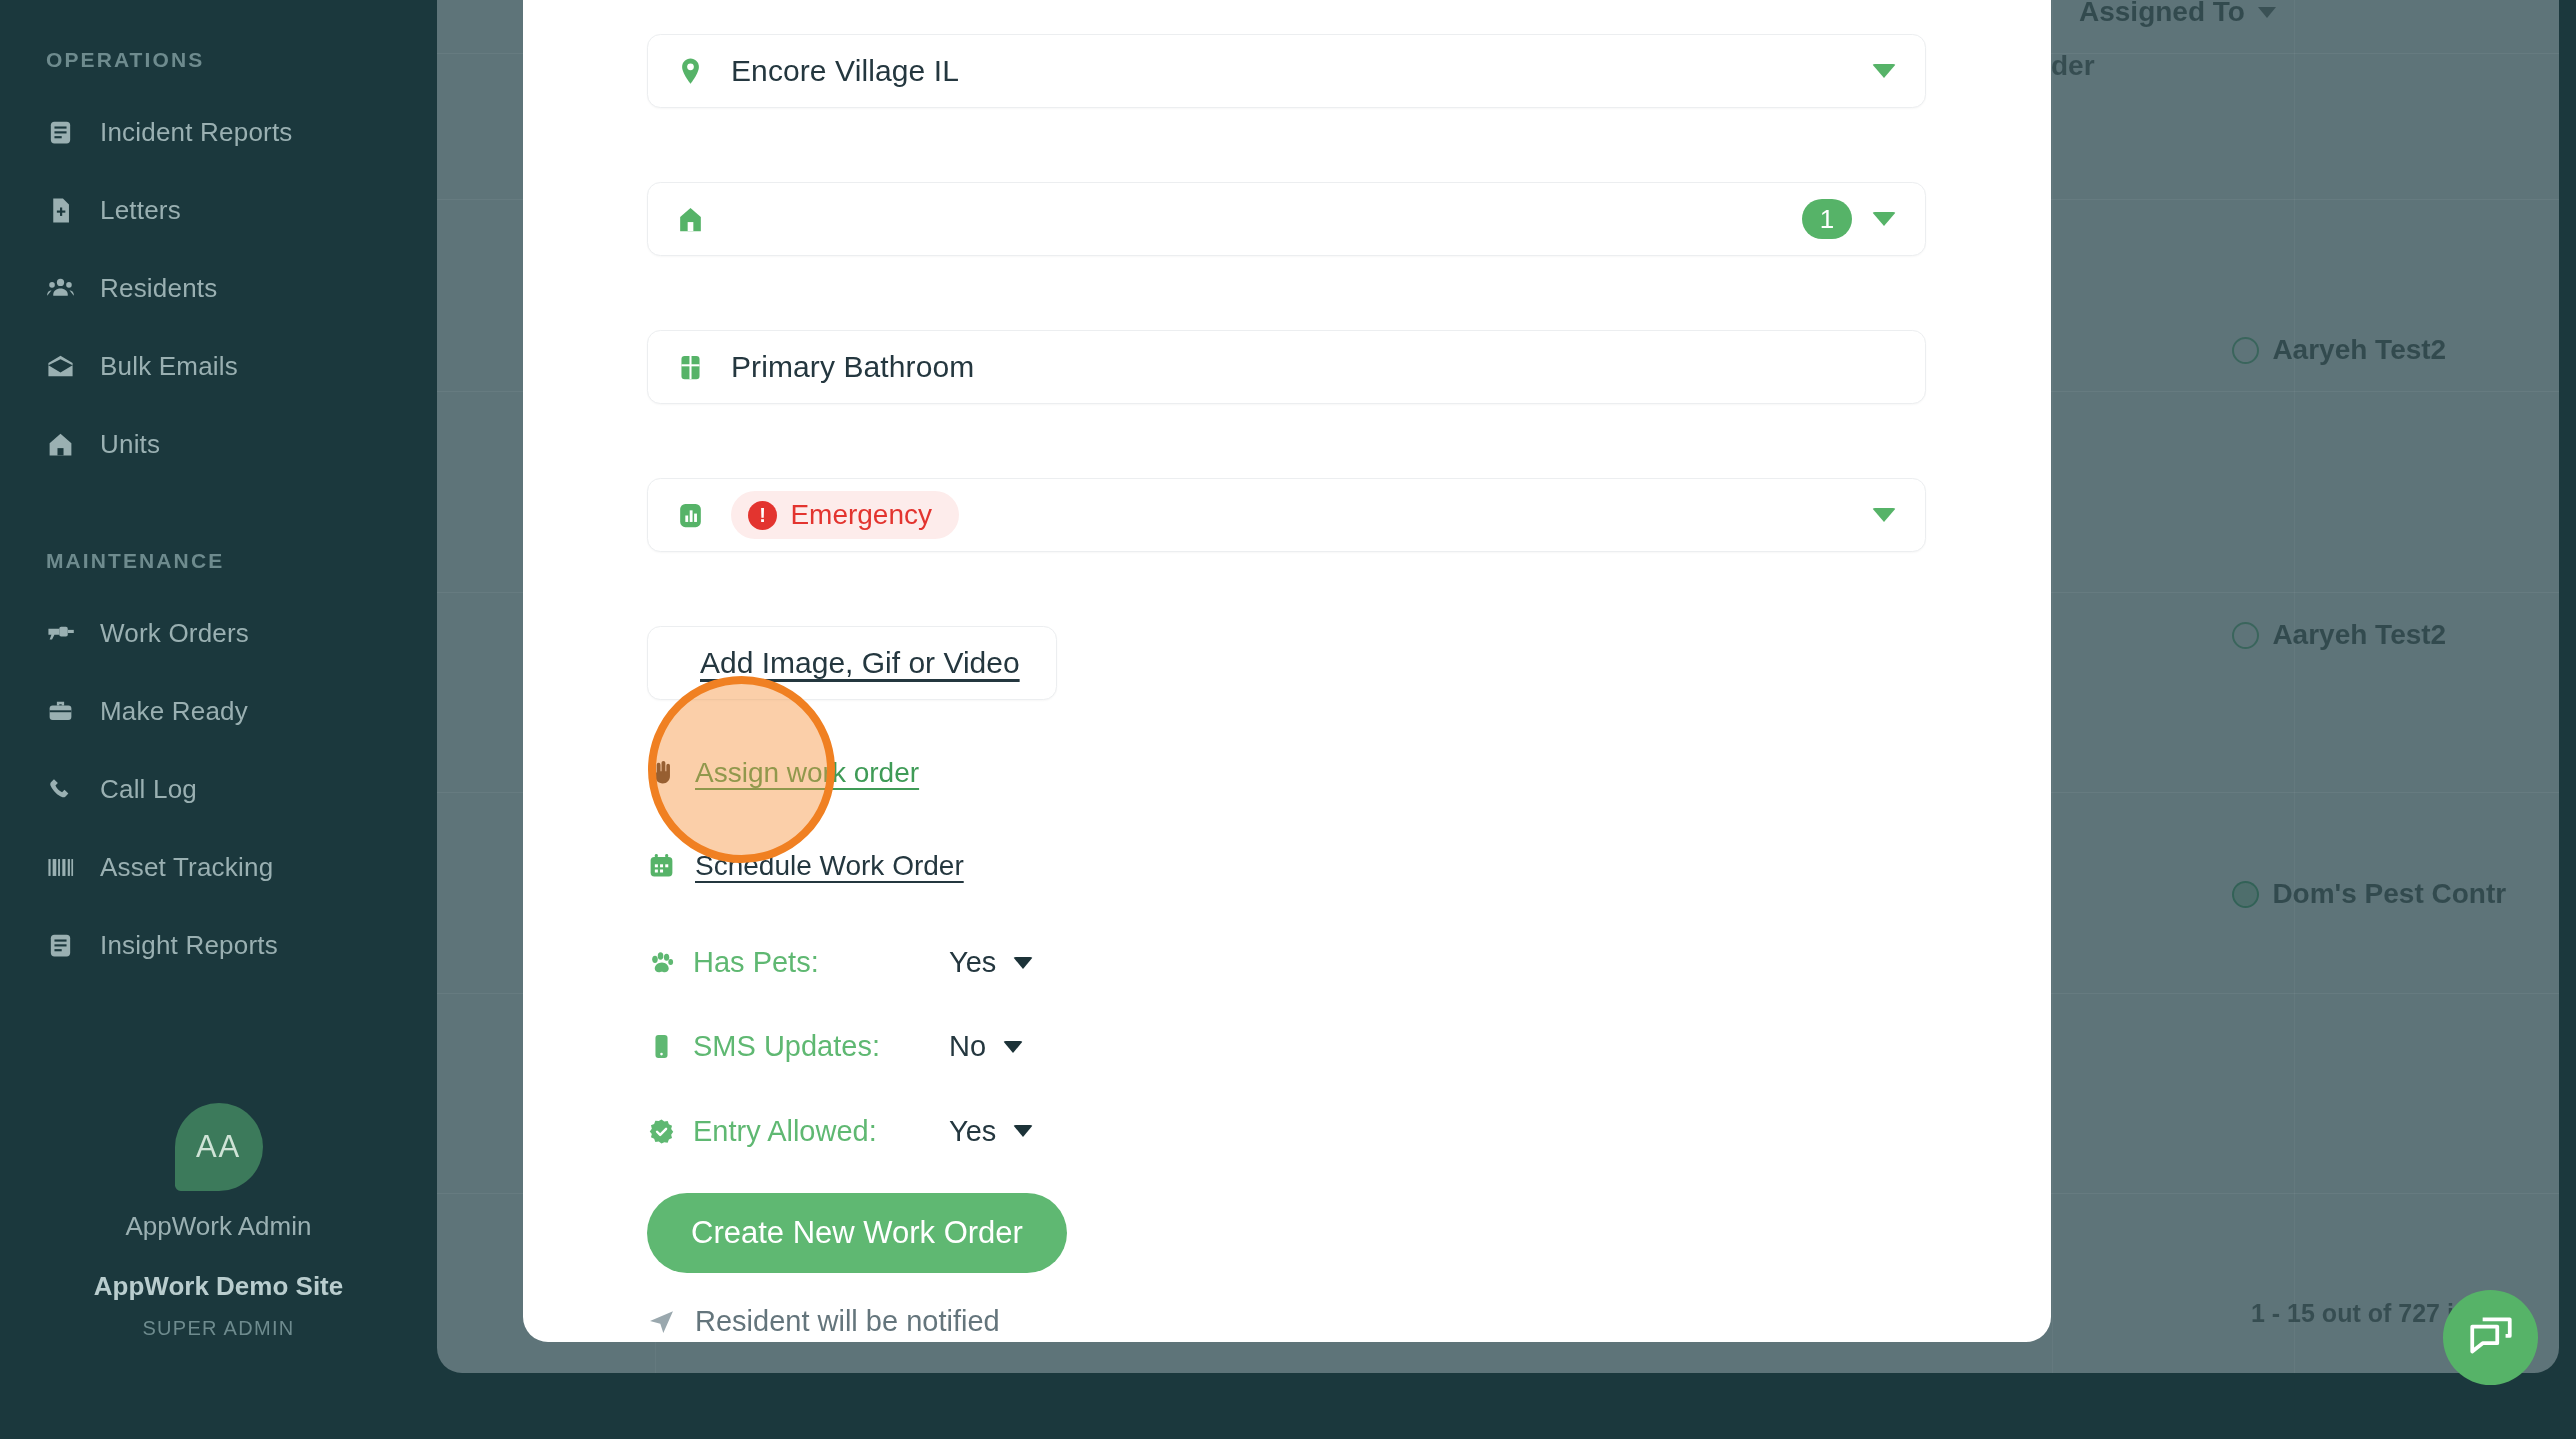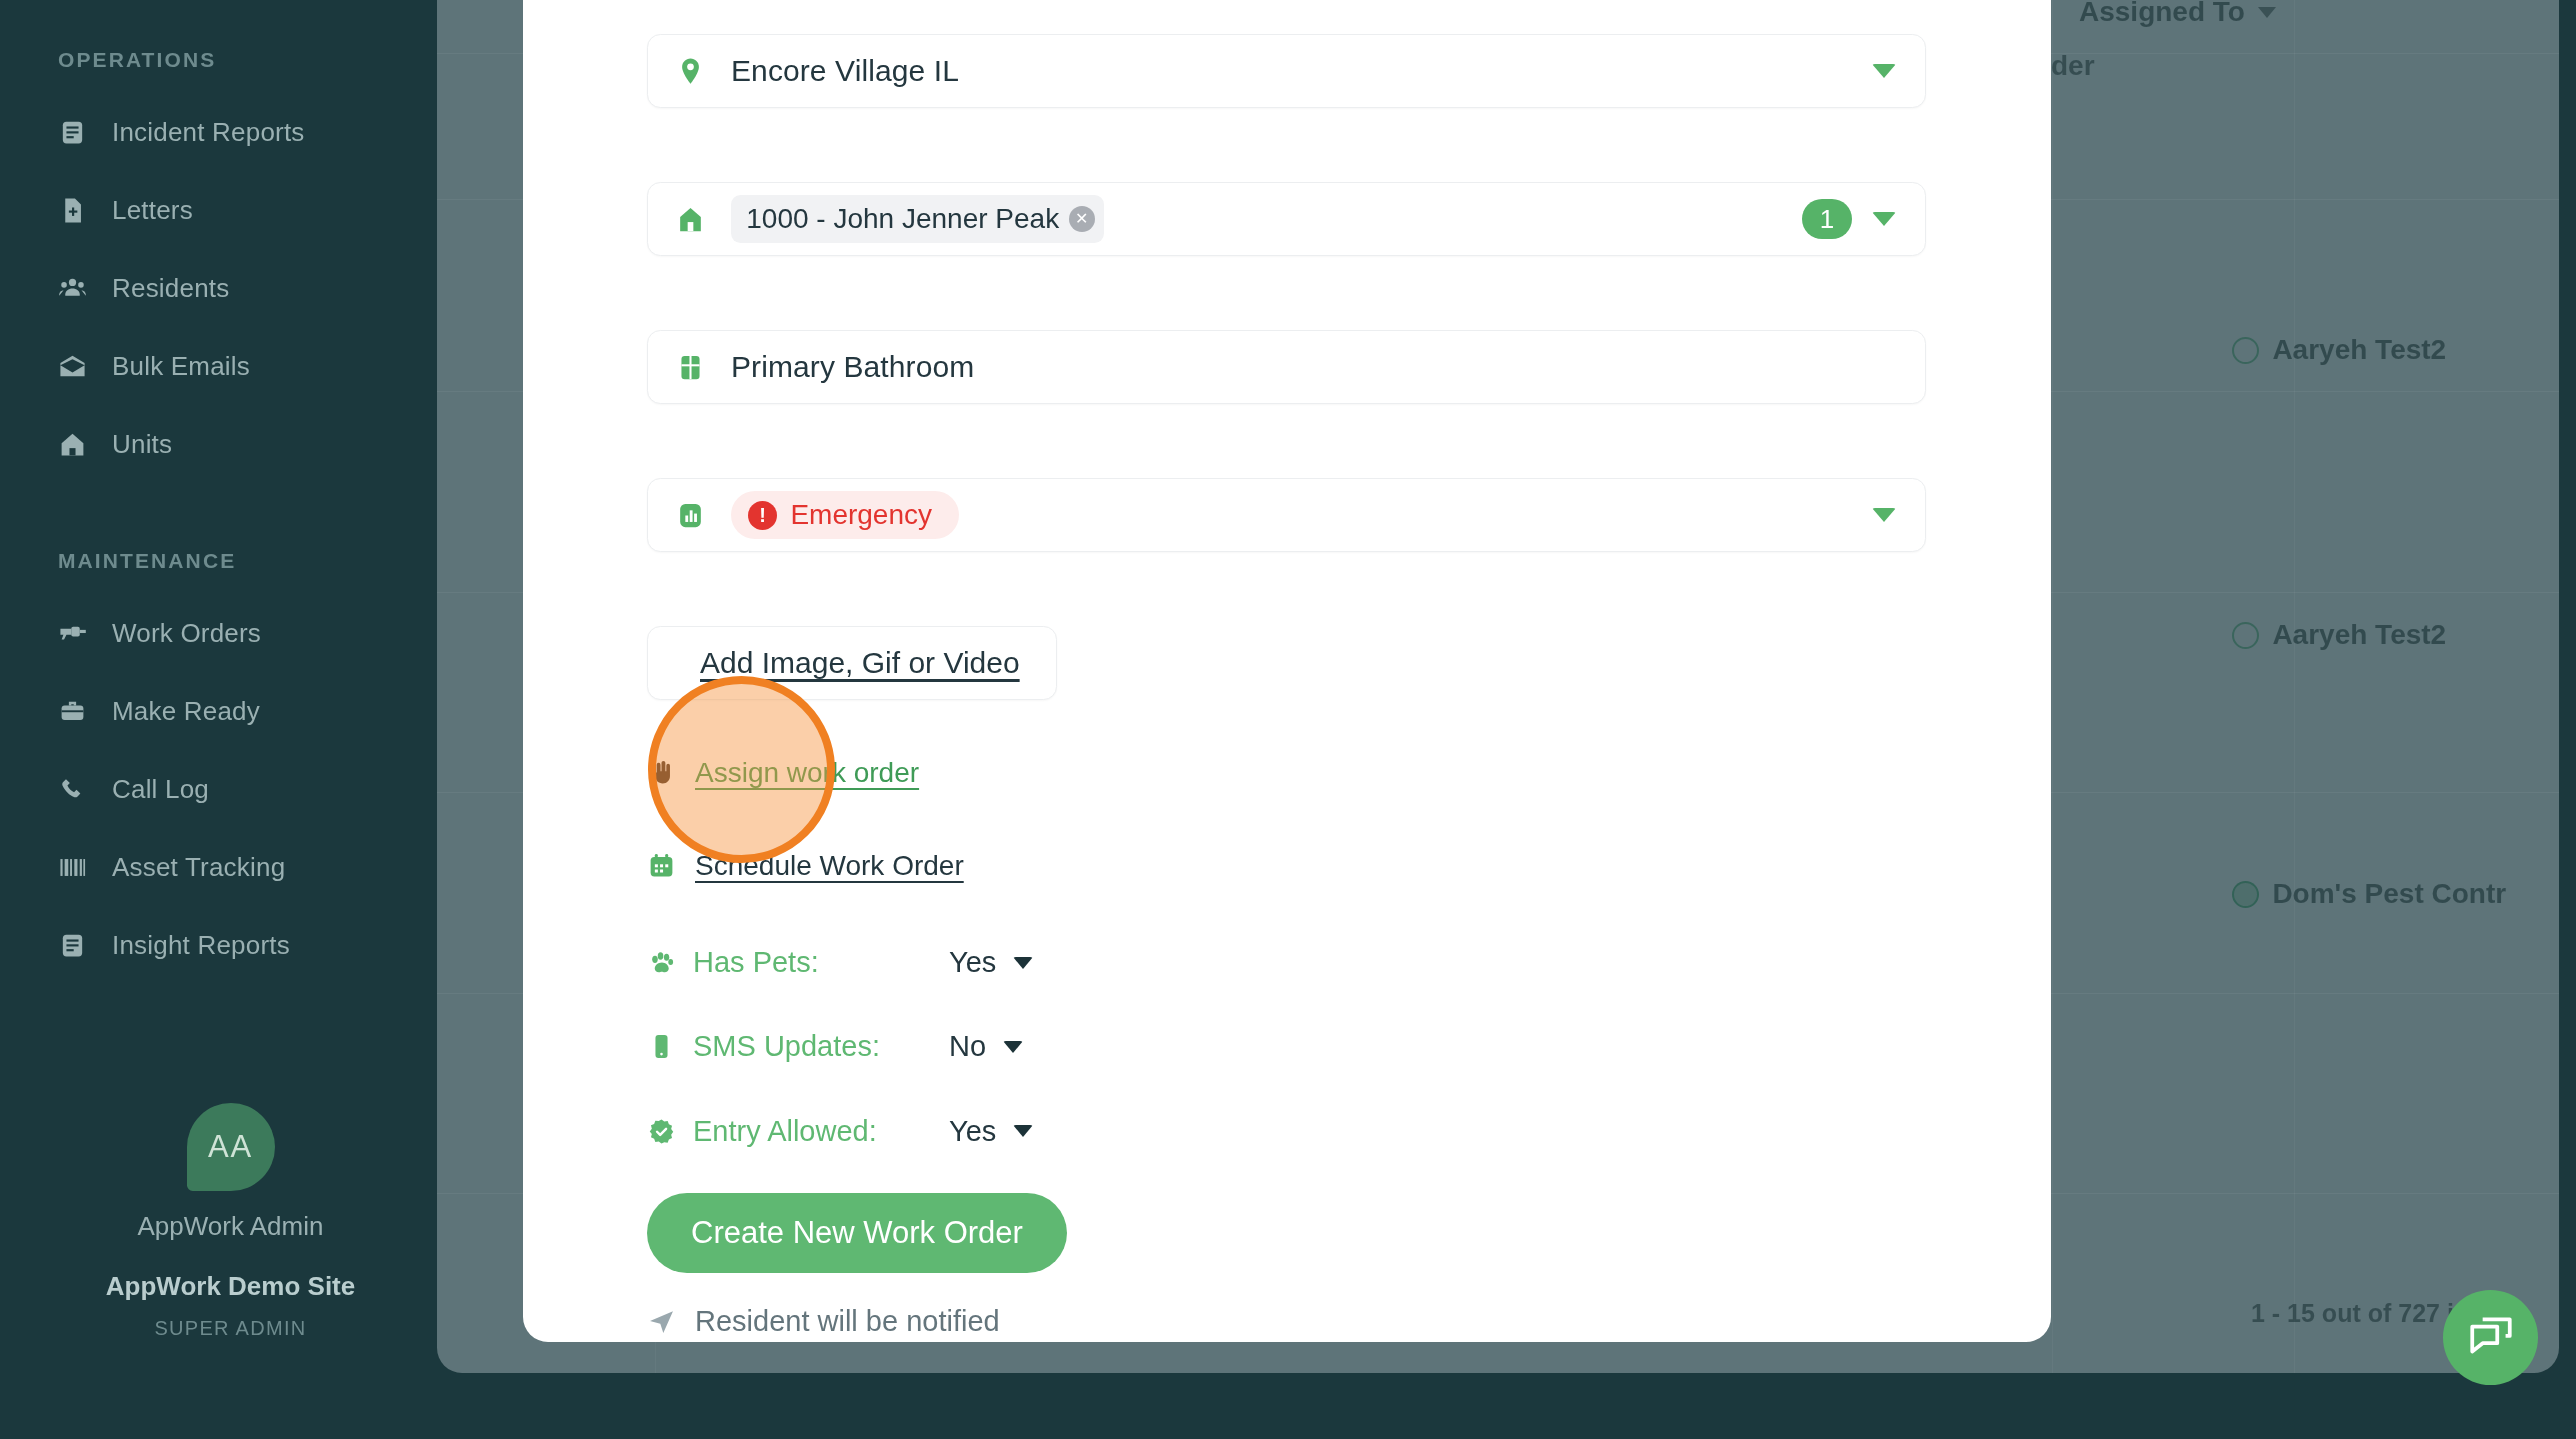--- a/index.html
+++ b/index.html
@@ -5,21 +5,21 @@
   * { box-sizing: border-box; margin: 0; padding: 0; }
   html, body {
     width: 2576px; height: 1440px;
     overflow: hidden;
     font-family: "Liberation Sans", sans-serif;
     background: #1b383d;
   }
 
   
   #sidebar {
-    position: absolute; left: 12px; top: 0;
+    position: absolute; left: 0; top: 0;
     width: 437px; height: 1320px;
     background: #1b383d;
     z-index: 1;
   }
   .side-section-label {
     color: #6e8b8e;
     font-size: 21px;
     font-weight: 700;
     letter-spacing: 2.1px;
     padding-left: 46px;
@@ -581,24 +581,20 @@
       <span class="caret"></span>
     </div>
 
     
     <div class="field" style="margin-top:74px;height:74px;">
       <span class="fico">
         <svg viewBox="0 0 24 24" fill="#56b368">
             <path d="M12 3L4 10v11h16V10z"></path>
             <rect x="9.8" y="14" width="4.4" height="7" fill="#fff"></rect>
           </svg>
-      </span>
-      <span class="chip">
-        <span class="chip-label">1000 - John Jenner Peak</span>
-        <span class="chip-x">✕</span>
       </span>
       <span class="count-badge">1</span>
       <span class="caret"></span>
     </div>
 
     
     <div class="field" style="margin-top:74px;height:74px;">
       <span class="fico">
         <svg viewBox="0 0 24 24" fill="#56b368">
             <rect x="5" y="3" width="14" height="18" rx="2.5"></rect>

